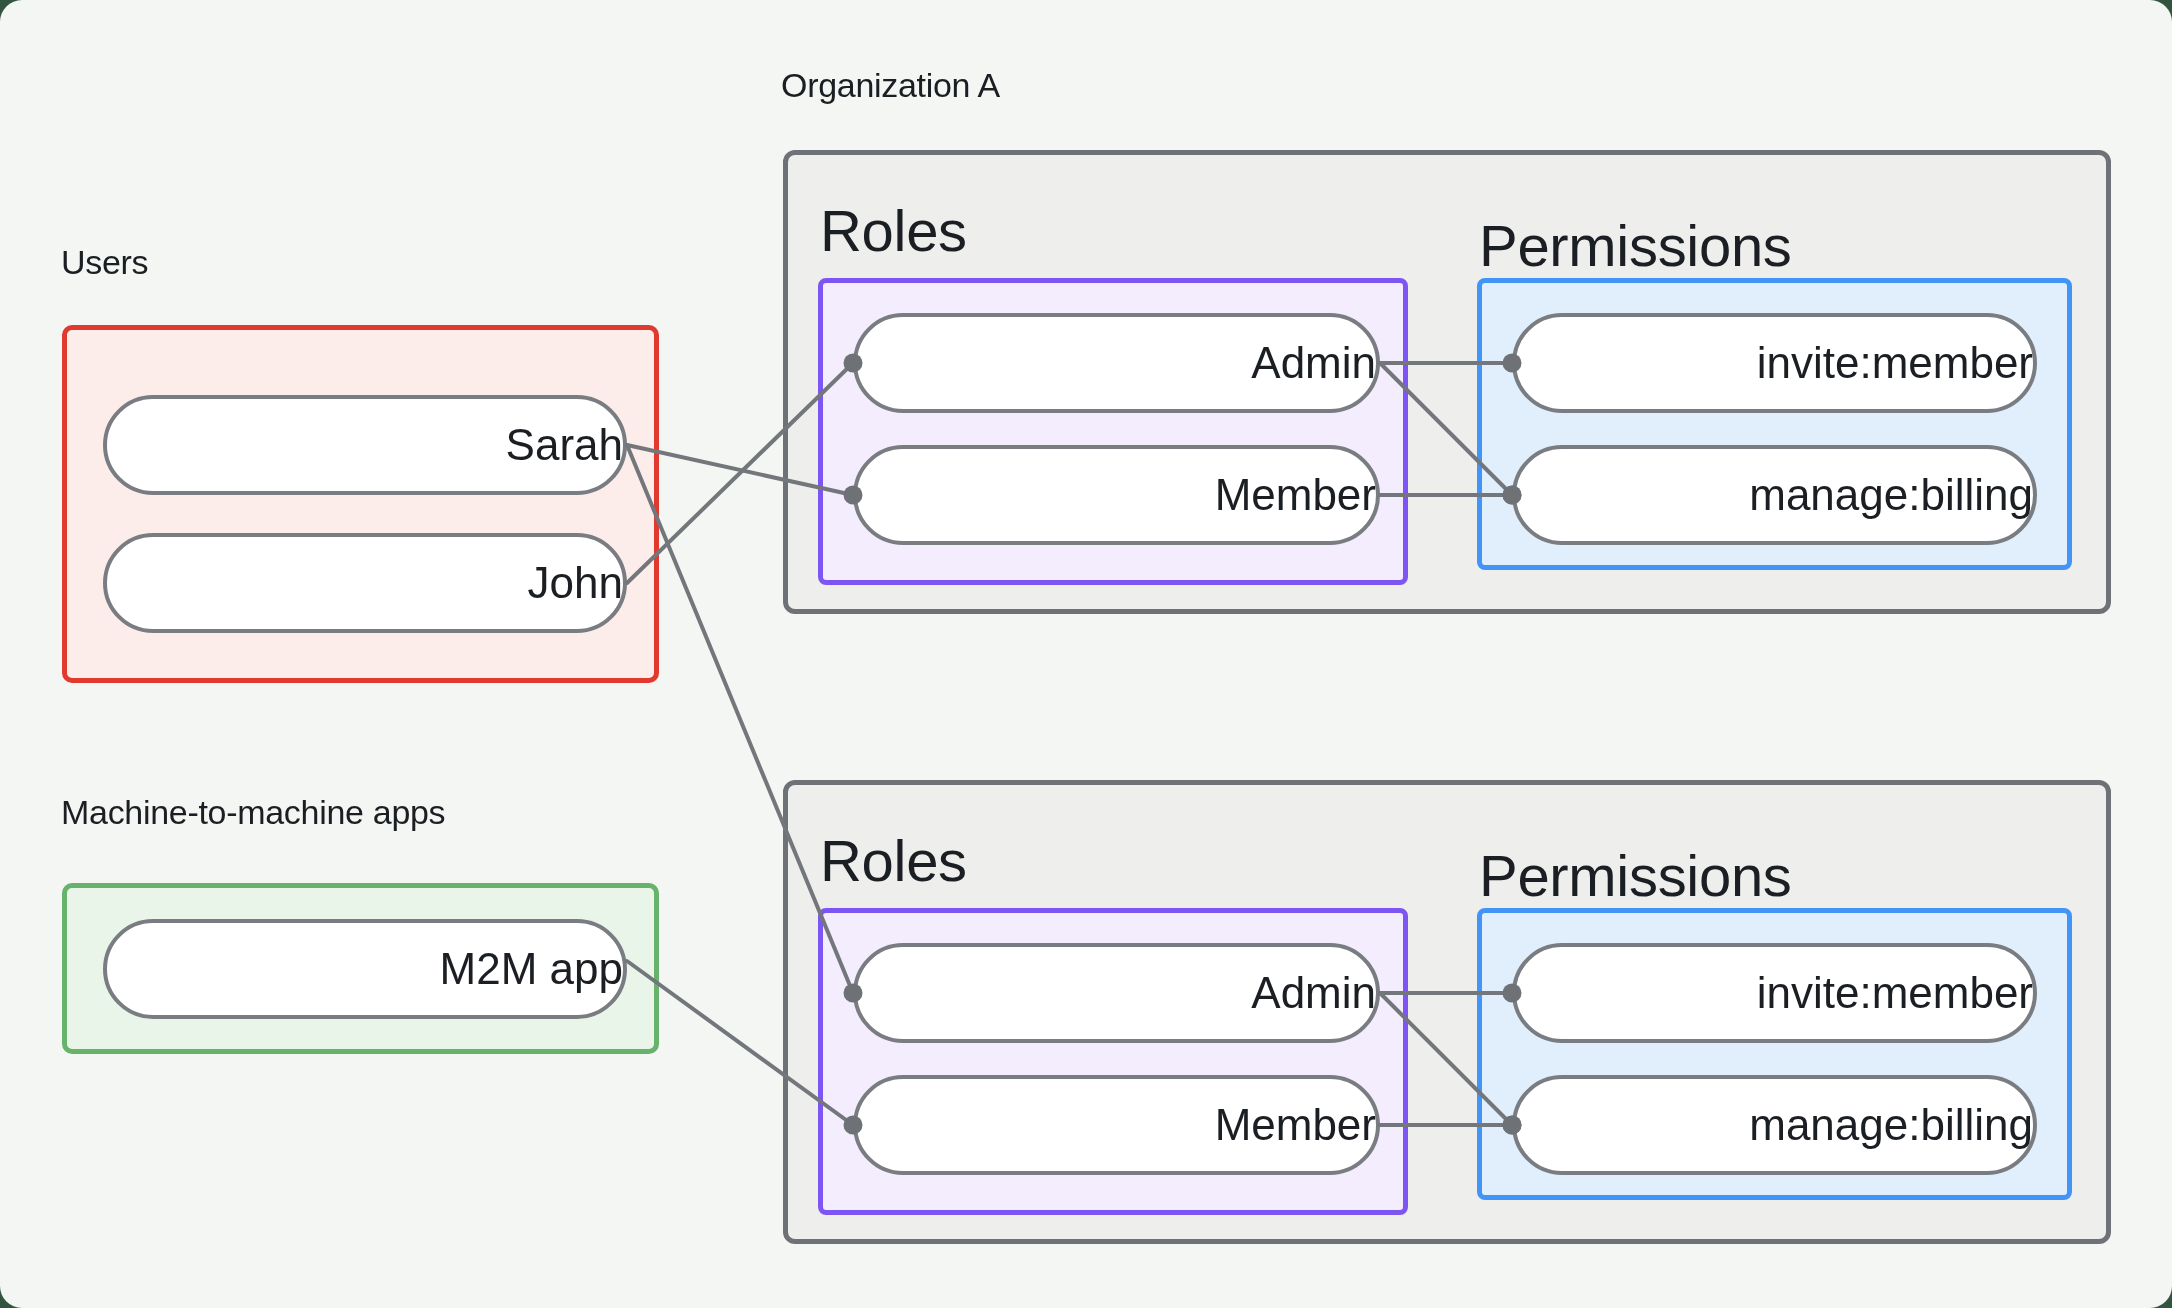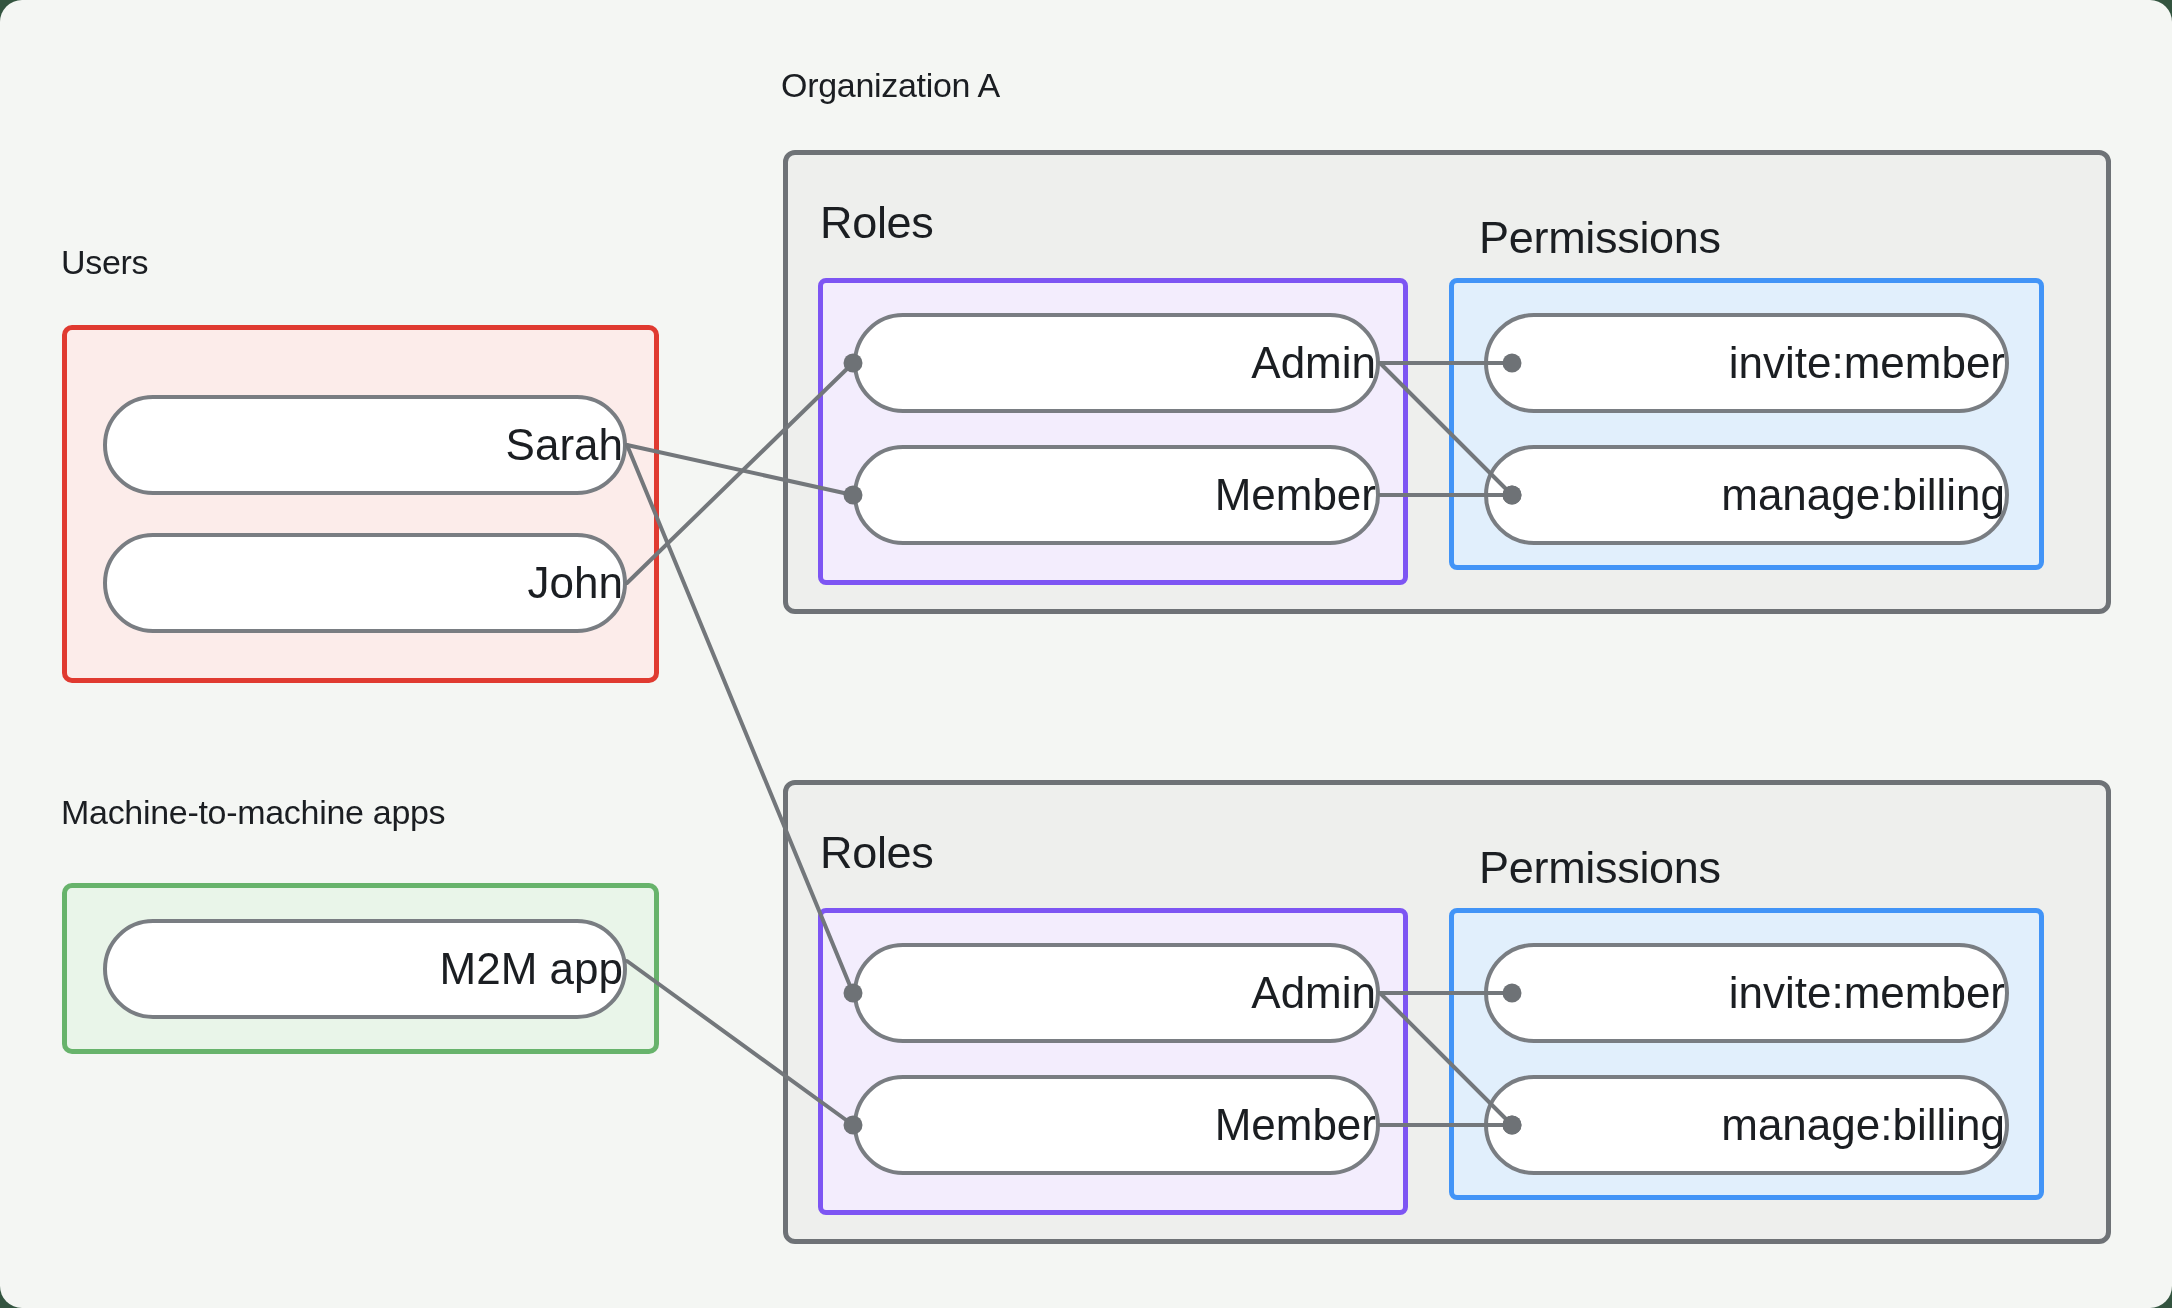--- a/index.html
+++ b/index.html
@@ -41,32 +41,32 @@
     background:var(--m2m-fill);border:5px solid var(--m2m-border);margin-top:8px;
   }
   .org-box{
     position:absolute;left:783px;width:1328px;height:464px;
     background:var(--org-fill);border:5px solid var(--org-border);
     border-radius:12px;
   }
   .org-a{top:150px;}
   .org-b{top:780px;}
   .inner-label{
-    position:absolute;font-size:45px;font-weight:500;letter-spacing:-0.3px;
+    position:absolute;font-size:58px;font-weight:500;letter-spacing:-0.3px;
     color:var(--text);white-space:nowrap;
   }
   .roles-label{left:32px;top:42px;}
   .permissions-label{left:691px;top:57px;}
   .sub-panel{position:absolute;border-radius:8px;}
   .roles-panel{
     left:30px;top:123px;width:590px;height:307px;
     background:var(--roles-fill);border:5px solid var(--roles-border);
   }
   .permissions-panel{
-    left:661px;top:123px;width:595px;height:292px;
+    left:689px;top:123px;width:595px;height:292px;
     background:var(--permissions-fill);border:5px solid var(--permissions-border);
   }
   .pill{
     position:absolute;
     background:var(--pill-fill);
     border:4px solid var(--pill-border);
     border-radius:60px;
     display:flex;align-items:center;justify-content:flex-end;
     font-size:44px;color:var(--text);white-space:nowrap;
   }

